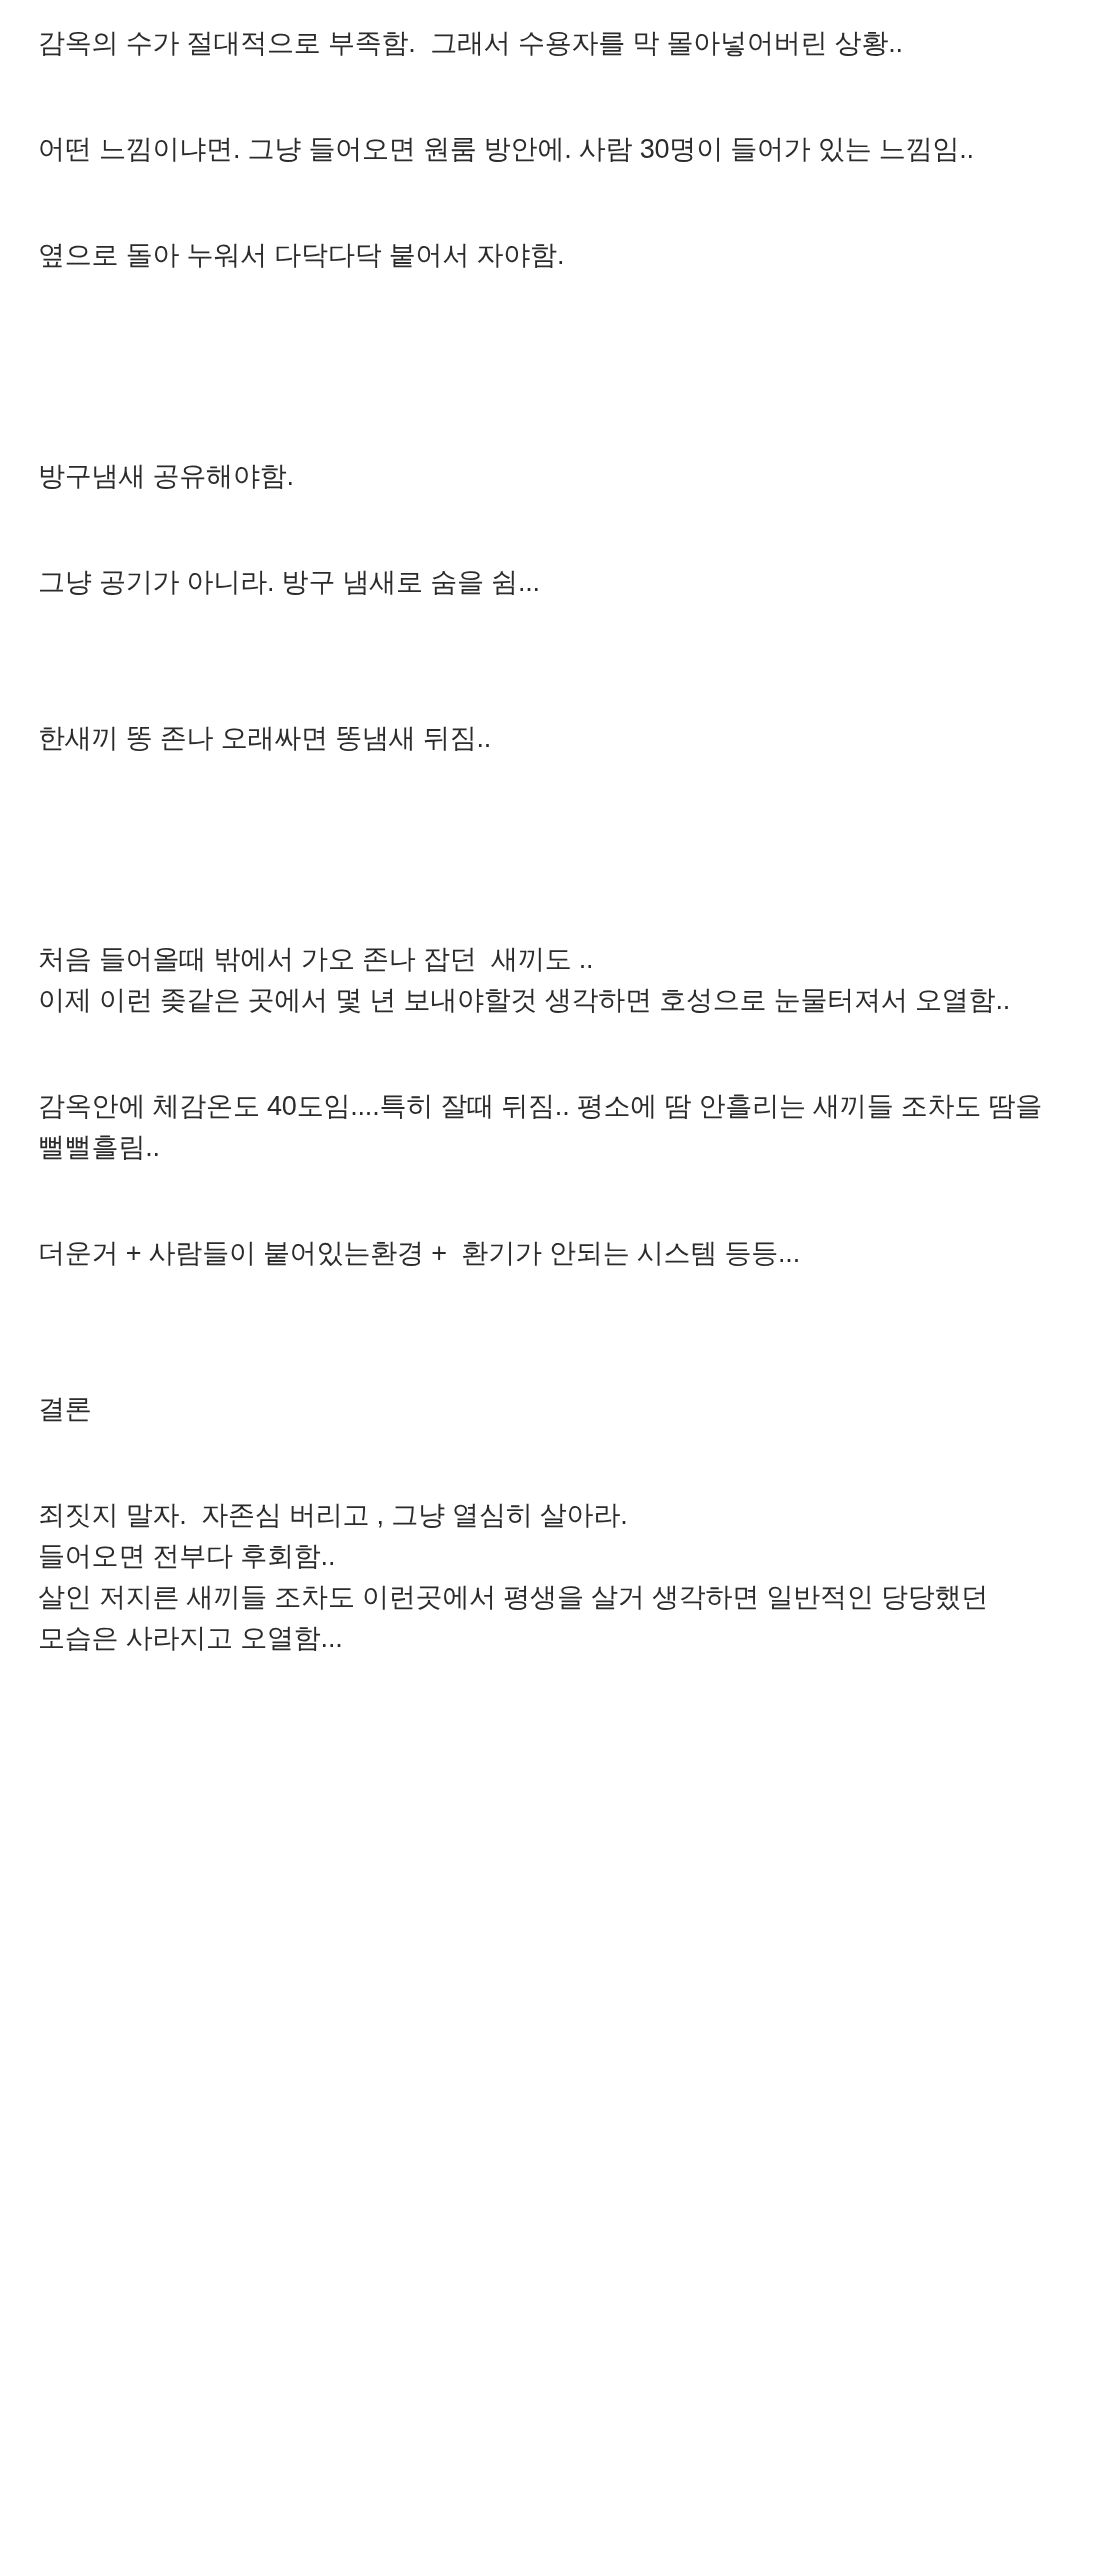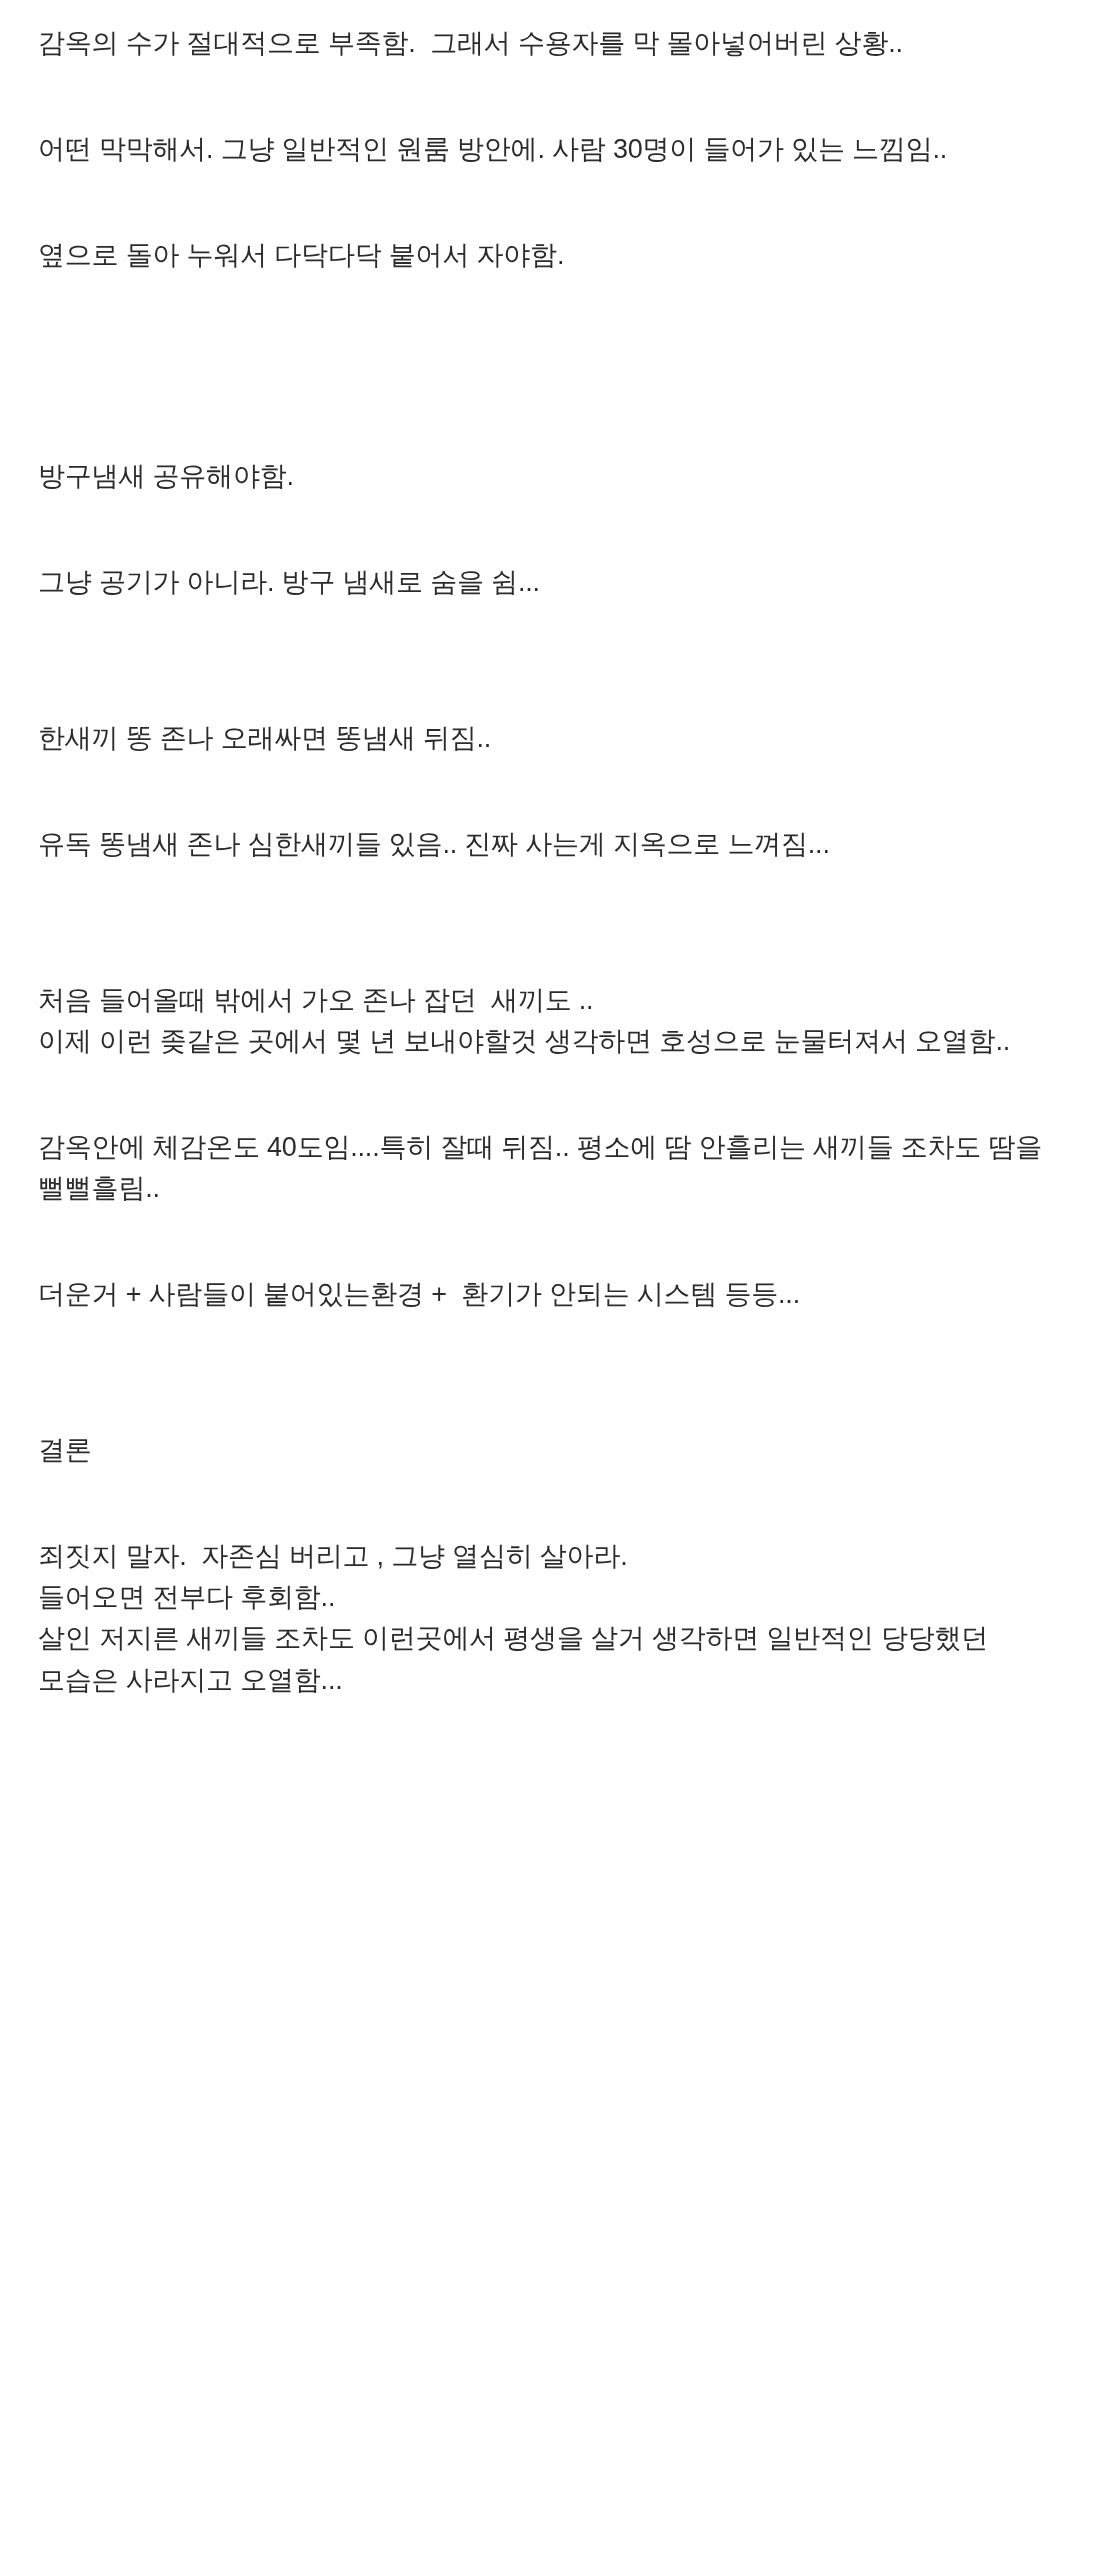--- a/index.html
+++ b/index.html
@@ -32,38 +32,37 @@
   .spacer { width: 100%; }
 </style>
 </head>
 <body>
 
 <div class="page">
 
   <p class="block">감옥의 수가 절대적으로 부족함.  그래서 수용자를 막 몰아넣어버린 상황..</p>
   <div class="spacer gap-md"></div>
 
-  <p class="block">어떤 막막해서. 그냥 일반적인 원룸 방안에. 사람 30명이 들어가 있는 느낌임..</p>
+  <p class="block">어떤 느낌이냐면. 그냥 들어오면 원룸 방안에. 사람 30명이 들어가 있는 느낌임..</p>
   <div class="spacer gap-md"></div>
 
   <p class="block">옆으로 돌아 누워서 다닥다닥 붙어서 자야함.</p>
   <div class="spacer gap-xl"></div>
 
   <div class="spacer gap-md"></div>
 
   <p class="block">방구냄새 공유해야함.</p>
   <div class="spacer gap-md"></div>
 
   <p class="block">그냥 공기가 아니라. 방구 냄새로 숨을 쉼...</p>
   <div class="spacer gap-xl"></div>
 
   <p class="block">한새끼 똥 존나 오래싸면 똥냄새 뒤짐..</p>
   <div class="spacer gap-md"></div>
 
-  <p class="block">유독 똥냄새 존나 심한새끼들 있음.. 진짜 사는게 지옥으로 느껴짐...</p>
   <div class="spacer gap-xl"></div>
 
   <p class="block">처음 들어올때 밖에서 가오 존나 잡던  새끼도 ..
 이제 이런 좆같은 곳에서 몇 년 보내야할것 생각하면 호성으로 눈물터져서 오열함..</p>
   <div class="spacer gap-md"></div>
 
   <p class="block">감옥안에 체감온도 40도임....특히 잘때 뒤짐.. 평소에 땀 안흘리는 새끼들 조차도 땀을 뻘뻘흘림..</p>
   <div class="spacer gap-md"></div>
 
   <p class="block">더운거 + 사람들이 붙어있는환경 +  환기가 안되는 시스템 등등...</p>

